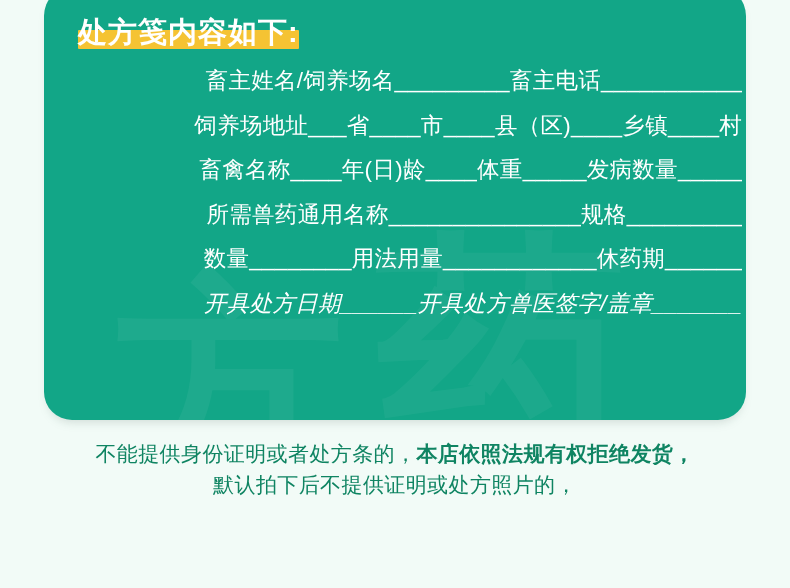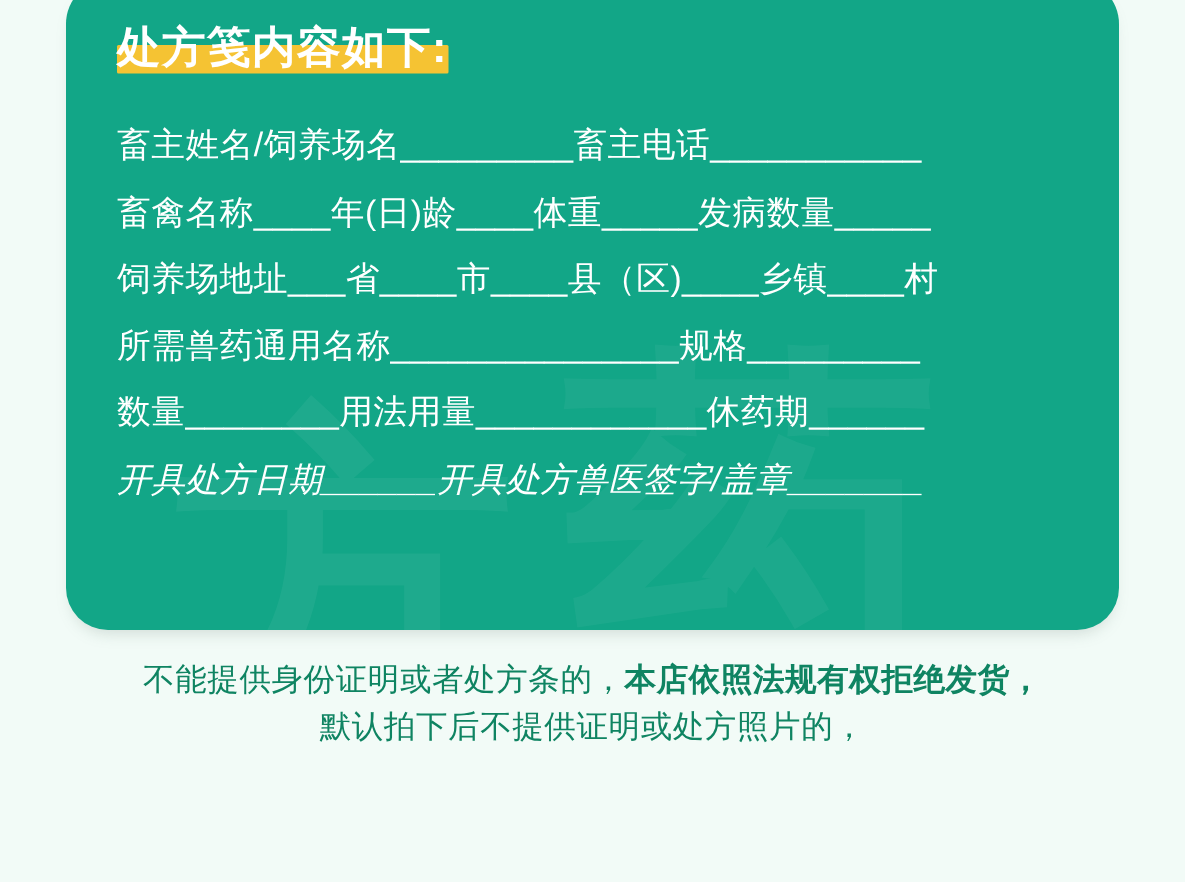--- a/index.html
+++ b/index.html
@@ -95,21 +95,22 @@
     font-size: 29px;
     font-weight: bold;
     color: #ffffff;
     letter-spacing: 1px;
     line-height: 1.25;
     white-space: nowrap;
   }
 
   
   .rx-lines {
-    margin-top: 20px;
+    margin-top: 4px;
+    text-align: right;
   }
   .rx-line {
     font-size: 22.5px;
     color: #ffffff;
     line-height: 1;
     margin-bottom: 22px;
     white-space: nowrap;
     letter-spacing: 0.3px;
   }
   .rx-line:last-child { margin-bottom: 0; font-style: italic; }
@@ -145,22 +146,22 @@
 
     <div class="card-inner">
 
       <div class="rx-title-wrap">
         <div class="rx-title-hl"></div>
         <div class="rx-title">处方笺内容如下:</div>
       </div>
 
       <div class="rx-lines">
         <div class="rx-line">畜主姓名/饲养场名_________畜主电话___________</div>
+        <div class="rx-line">饲养场地址___省____市____县（区)____乡镇____村</div>
         <div class="rx-line">畜禽名称____年(日)龄____体重_____发病数量_____</div>
-        <div class="rx-line">饲养场地址___省____市____县（区)____乡镇____村</div>
         <div class="rx-line">所需兽药通用名称_______________规格_________</div>
         <div class="rx-line">数量________用法用量____________休药期______</div>
         <div class="rx-line">开具处方日期______开具处方兽医签字/盖章_______</div>
       </div>
 
     </div>
   </div>
 
   <div class="notice">
     <div class="notice-line"><span>不能提供身份证明或者处方条的，</span><span class="notice-strong">本店依照法规有权拒绝发货，</span></div>

